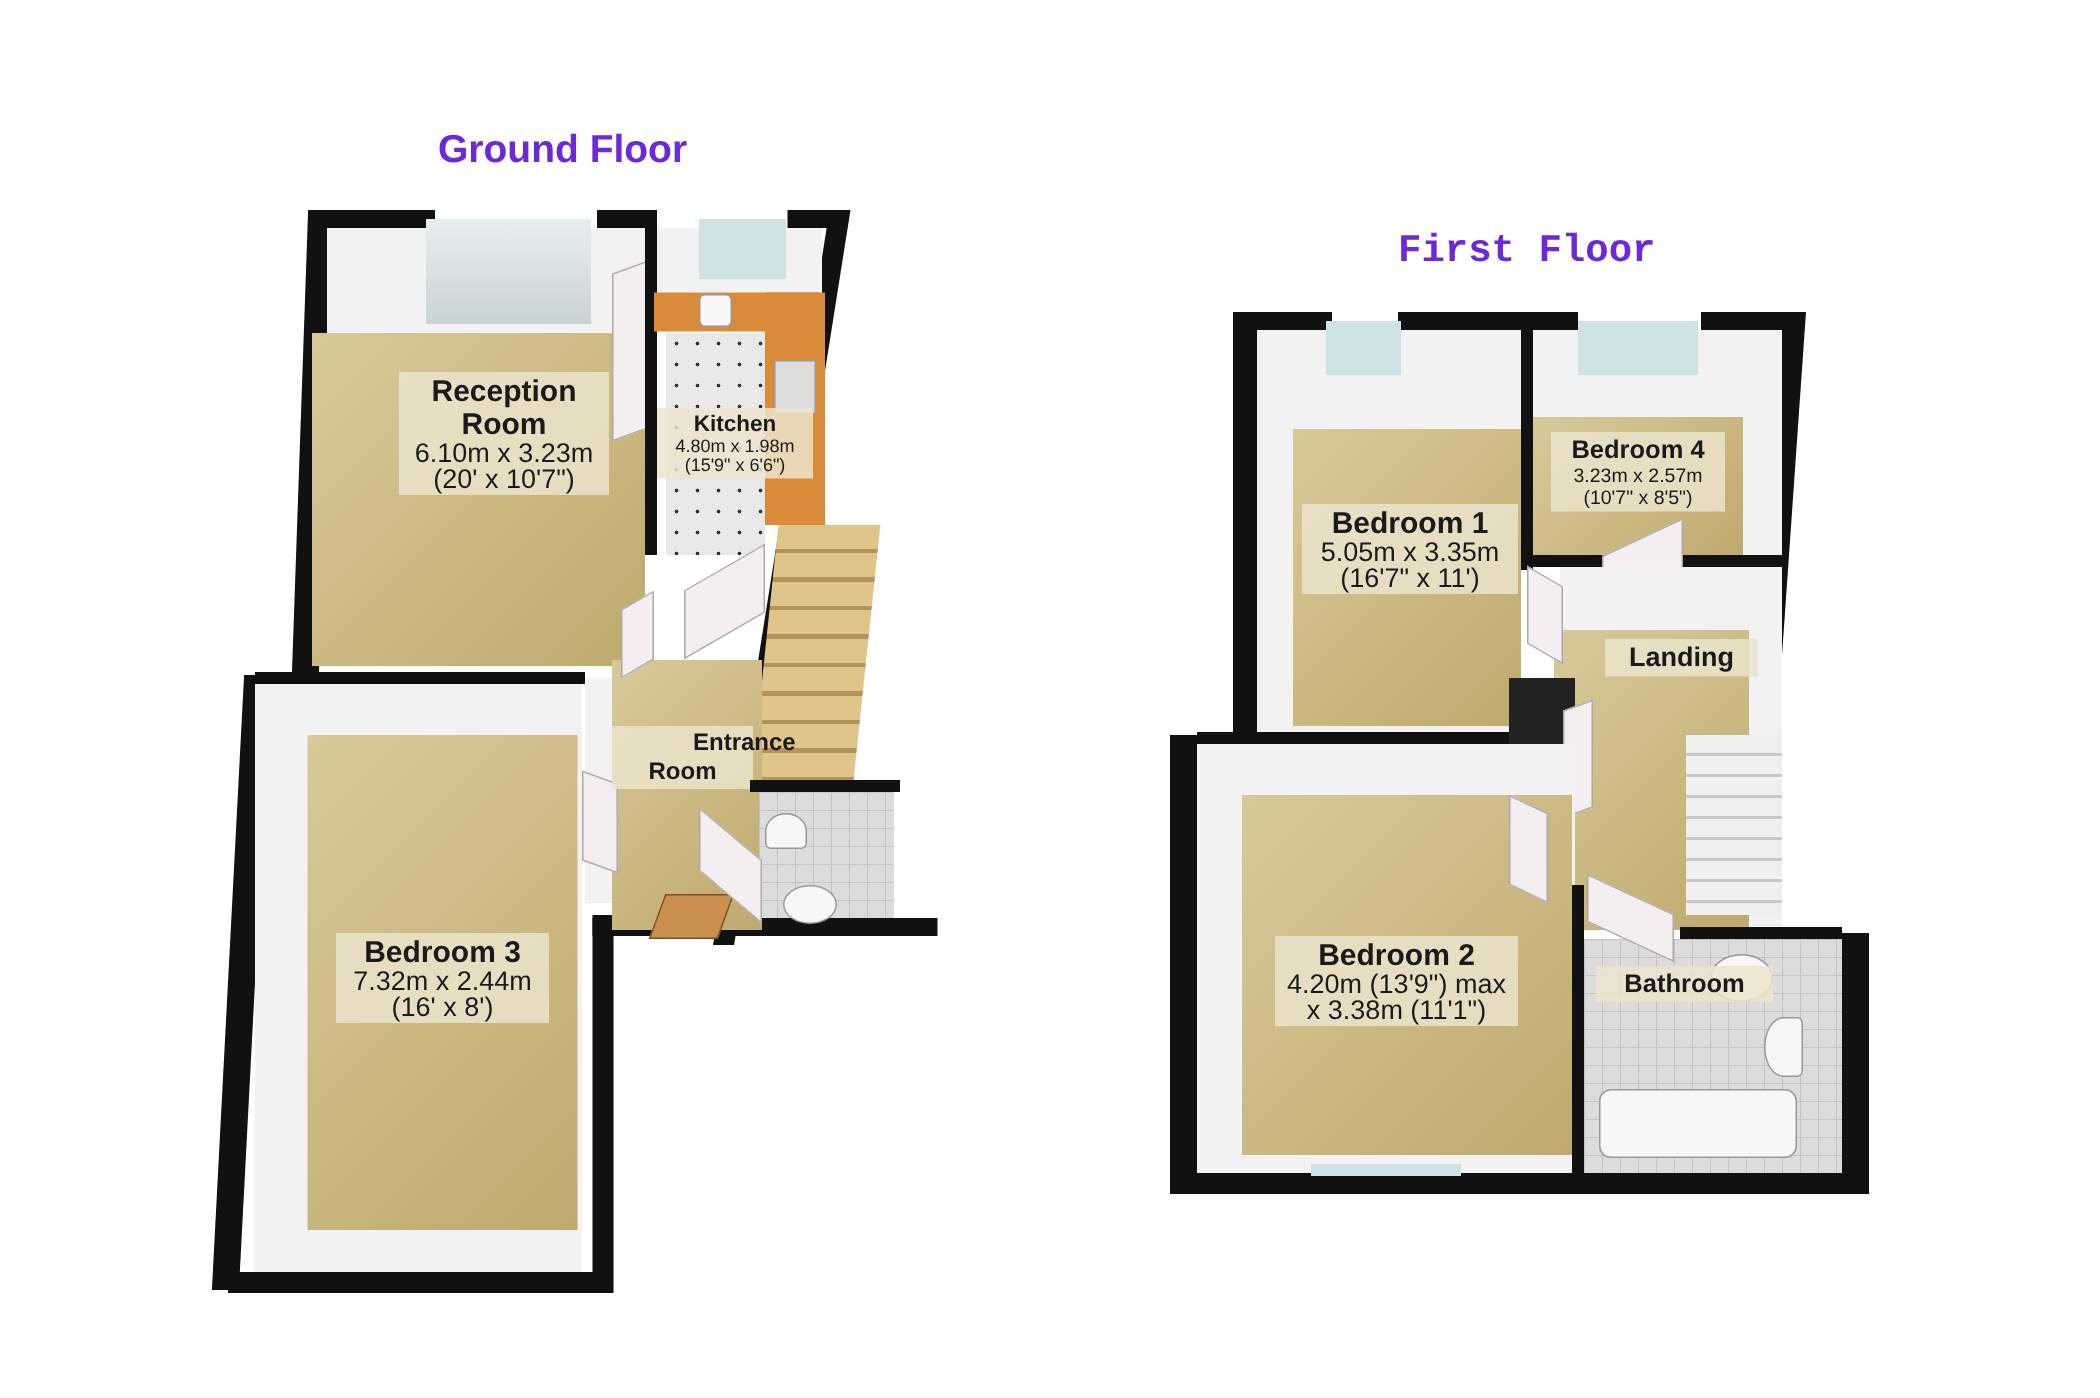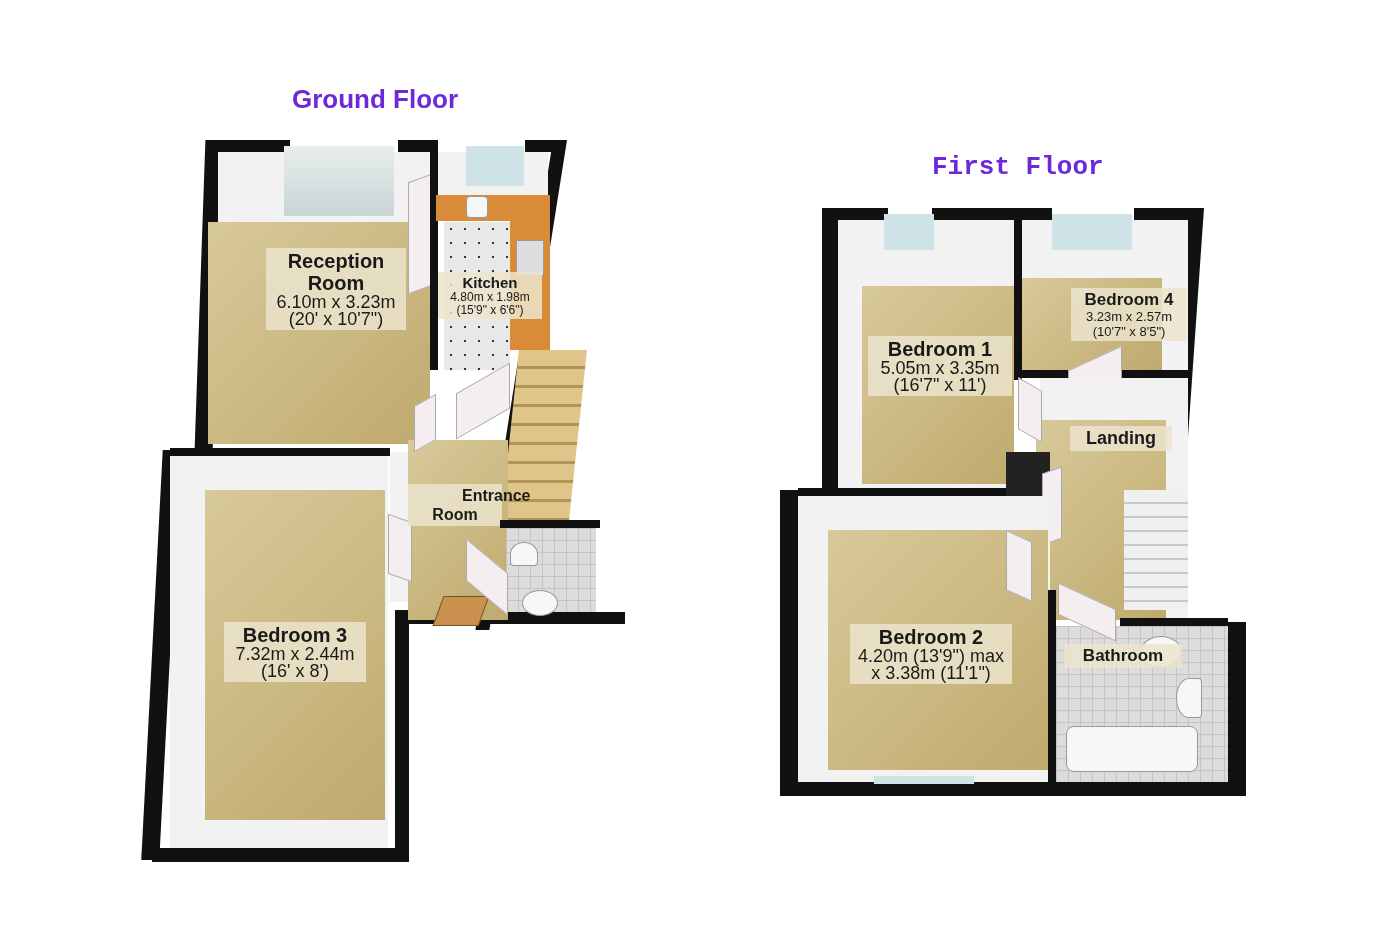--- a/index.html
+++ b/index.html
@@ -109,21 +109,21 @@
   <div class="label" style="left:868px;top:336px;width:132px;">
     <span class="name">Bedroom 1</span>
     <span class="dim">5.05m x 3.35m</span>
     <span class="dim">(16'7" x 11')</span>
   </div>
   <div class="wall" style="left:1014px;top:210px;width:8px;height:170px;"></div>
 
   <div class="innerwall" style="left:1022px;top:220px;width:166px;height:150px;"></div>
   <div class="window" style="left:1052px;top:214px;width:80px;height:36px;"></div>
   <div class="room" style="left:1022px;top:278px;width:140px;height:92px;"></div>
-  <div class="label small" style="left:1034px;top:288px;width:104px;margin-left:37px;">
+  <div class="label small" style="left:1034px;top:288px;width:104px;">
     <span class="name" style="font-size:17px;line-height:19px;">Bedroom 4</span>
     <span class="dim" style="font-size:13px;line-height:15px;">3.23m x 2.57m</span>
     <span class="dim" style="font-size:13px;line-height:15px;">(10'7" x 8'5")</span>
   </div>
   <div class="wall" style="left:1022px;top:370px;width:166px;height:8px;"></div>
   <div class="door" style="left:1068px;top:358px;width:52px;height:46px;transform:skewY(-25deg);"></div>
 
   <div class="innerwall" style="left:1040px;top:378px;width:148px;height:240px;"></div>
   <div class="room" style="left:1036px;top:420px;width:130px;height:200px;"></div>
   <div class="door" style="left:1018px;top:384px;width:22px;height:50px;transform:skewY(30deg);"></div>

